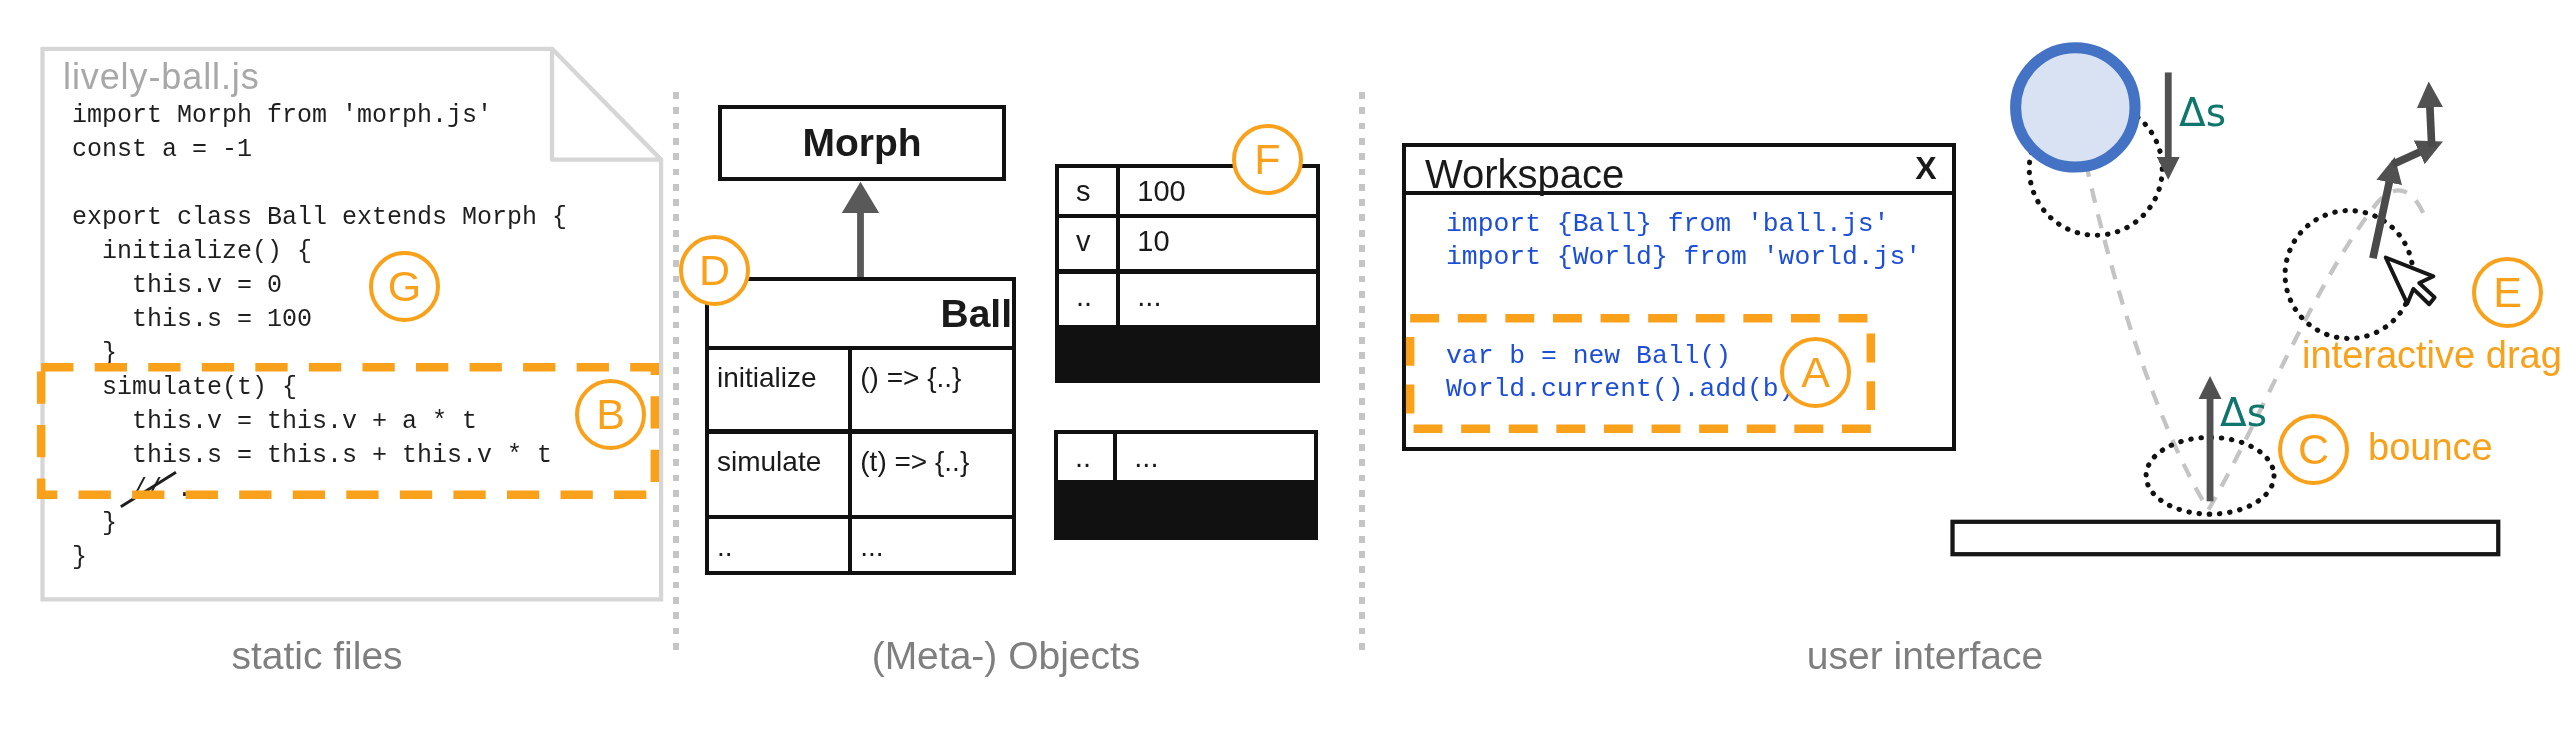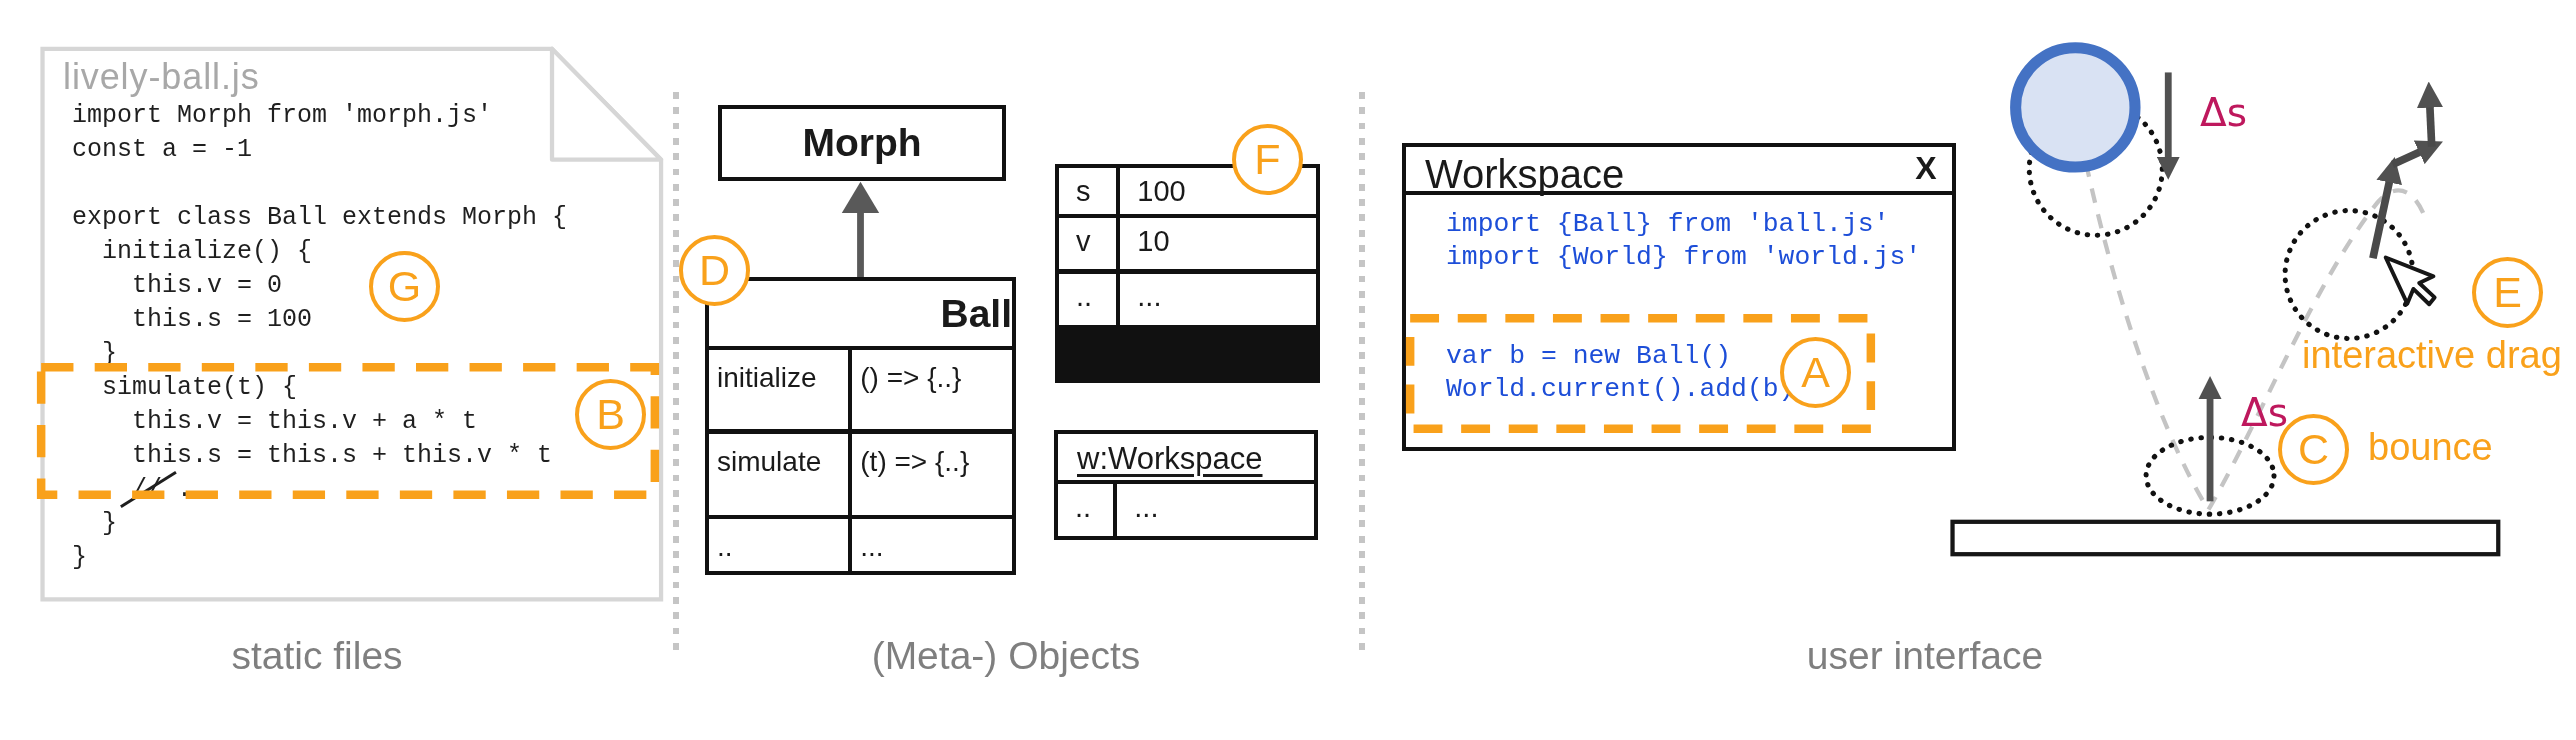--- a/index.html
+++ b/index.html
@@ -35,21 +35,21 @@
               grid-template-rows:46px 1fr;}
   .obj-table .cell{font-size:29px;padding:6.8px 0 0 17px;}
   
   .ws-window{left:1402px;top:143px;width:546px;height:300px;border:4.3px solid #111;background:#fff;}
   .ws-titlebar{position:relative;height:44px;border-bottom:4.3px solid #111;}
   .ws-title{position:absolute;left:19px;top:5.1px;font-size:40px;}
   .ws-close{position:absolute;right:15.3px;top:3.4px;font-size:32px;font-weight:bold;cursor:default;}
   .ws-code{position:absolute;left:40px;top:61px;font:26.4px/33px "Liberation Mono",monospace;color:#1d4ed8;}
   
   .olabel{color:#f9a11b;font-size:38px;}
-  .dslabel{font-family:"DejaVu Sans",sans-serif;font-size:39px;color:#be185d;margin-left:21px;}
+  .dslabel{font-family:"DejaVu Sans",sans-serif;font-size:39px;color:#0f766e;}
   
   .caption{top:634px;font-size:39px;color:#7f7f7f;transform:translateX(-50%);white-space:nowrap;}
 </style>
 </head>
 <body>
 
 <div id="canvas">
 
   <svg class="abs" style="left:34px;top:41px;" width="639" height="567" viewBox="40 48 750 665">
     <path d="M648 57 L50 57 L50 703 L776 703 L776 187 L648 57 Z" fill="#fff" stroke="#d6d6d6" stroke-width="5"></path>
@@ -114,22 +114,20 @@
     <div class="cell">v</div>
     <div class="cell">10</div>
     <div class="cell">..</div>
     <div class="cell">...</div>
   </div>
   <div class="badge" style="left:1232px;top:124px;">
     <span>F</span>
     </div>
 
   <div class="abs obj-table wworkspace">
-    <div class="ohdr">
-      <span>w:Workspace</span></div>
     <div class="cell">..</div>
     <div class="cell">...</div>
   </div>
 
   <div class="abs vdivider" style="left:1359px;"></div>
 
   <div class="abs ws-window">
     <div class="ws-titlebar">
       <div class="ws-title">Workspace</div>
       <div class="ws-close">X</div>

